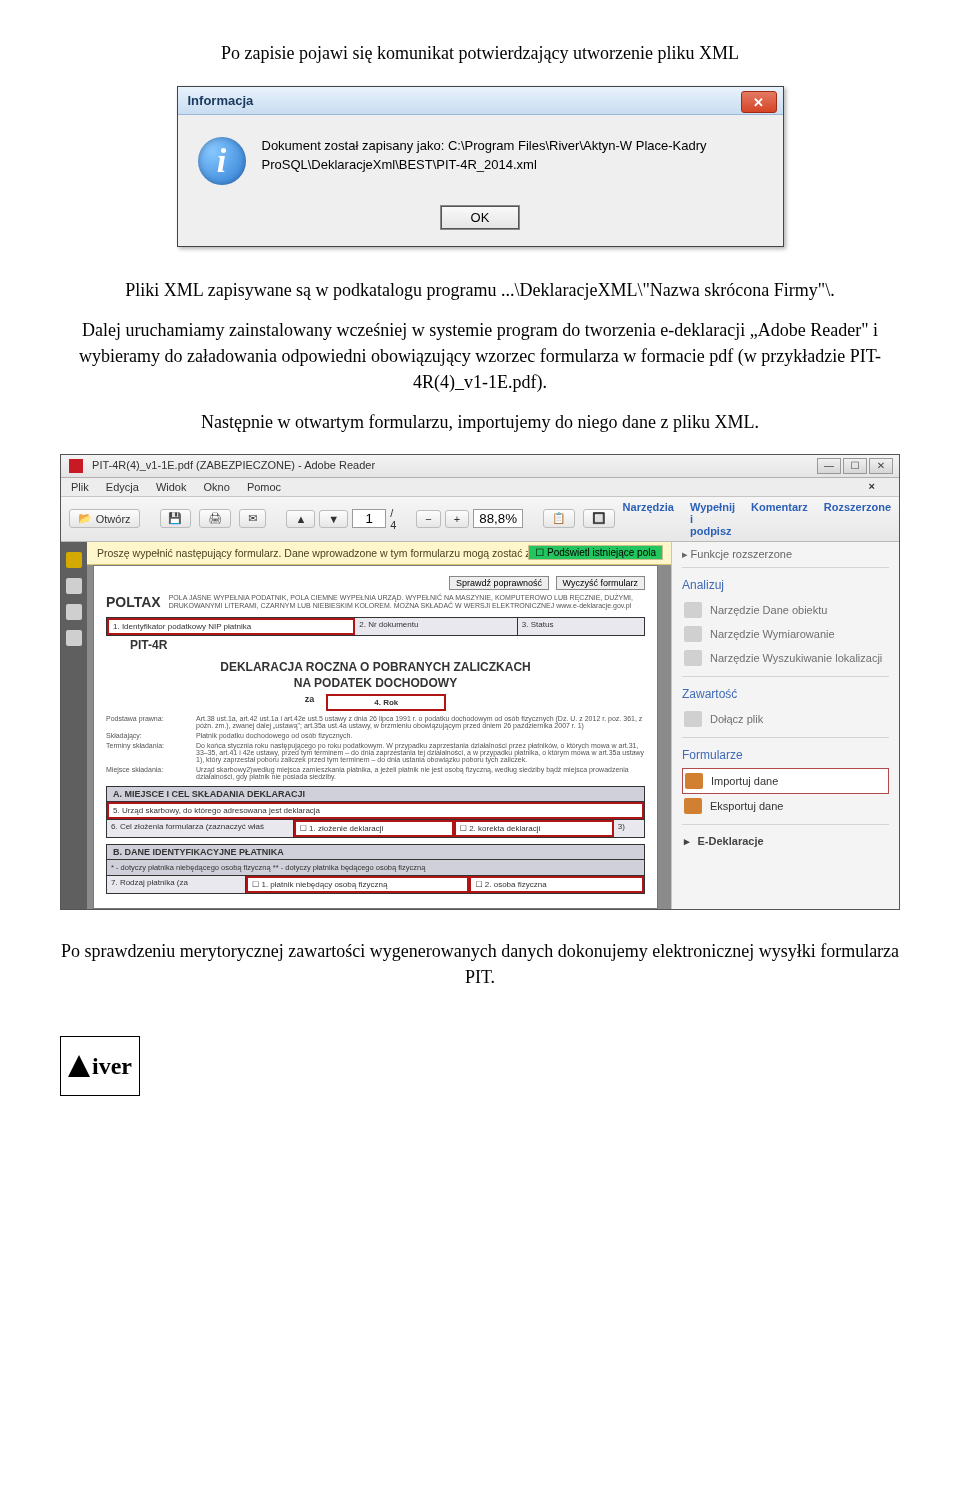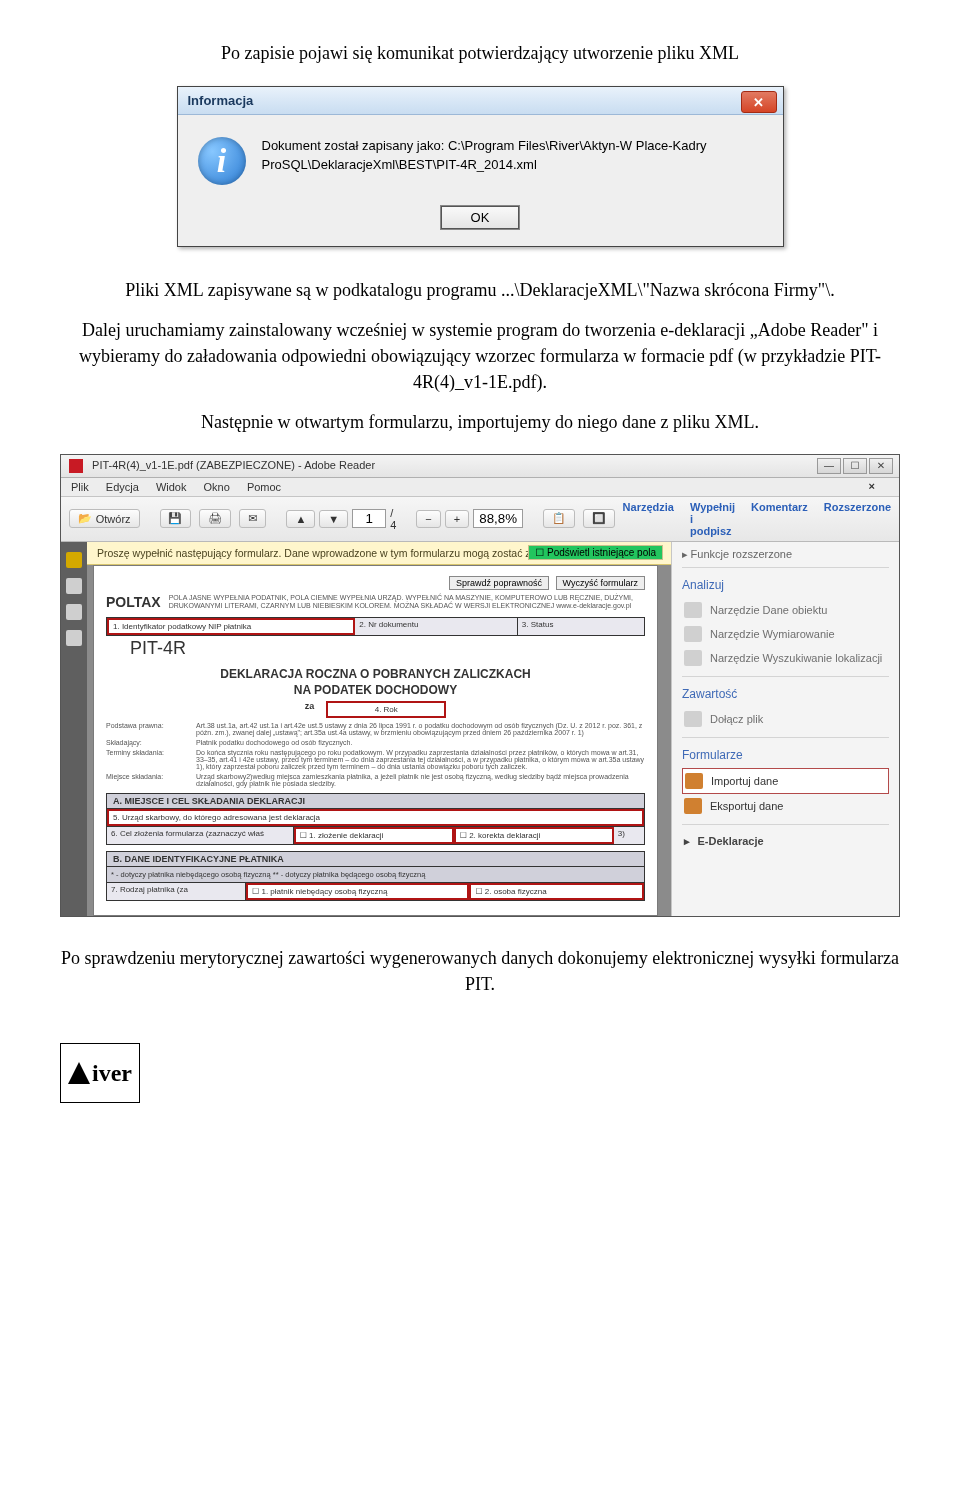--- a/index.html
+++ b/index.html
@@ -166,21 +166,21 @@
   .form-row { display:flex; border:1px solid #333; margin-top:4px; }
   .form-cell {
     border-right:1px solid #333; padding:2px 4px;
     font-size:8px; background:#e9e8ef;
   }
   .form-cell:last-child { border-right:0; }
   .redfield { border:2px solid #b01414 !important; background:#fff !important; }
   .dektitle {
     text-align:center; font-weight:bold; font-size:12px; margin:8px 0 2px;
   }
-  .pit4r { font-weight:normal; font-size:18px; text-align:left; margin:2px 0 6px 24px; }
+  .pit4r { font-weight:bold; font-size:12px; text-align:left; margin:2px 0 6px 24px; }
   .legal {
     display:grid; grid-template-columns: 80px 1fr; gap:3px 10px;
     font-size:7px; color:#555; margin:4px 0;
   }
   .sectionbar {
     background:#d0d0da; font-weight:bold;
     border:1px solid #333; padding:2px 6px; font-size:9px; margin-top:6px;
   }
   .subrow {
     border:1px solid #333; border-top:0;
@@ -341,21 +341,21 @@
         <div class="form-row" style="margin-top:6px;">
           <div class="form-cell redfield" style="flex:2">1. Identyfikator podatkowy NIP płatnika</div>
           <div class="form-cell" style="flex:1.3">2. Nr dokumentu</div>
           <div class="form-cell" style="flex:1">3. Status</div>
         </div>
         <div class="pit4r">PIT-4R</div>
         <div class="dektitle">DEKLARACJA ROCZNA  O POBRANYCH ZALICZKACH</div>
         <div class="dektitle" style="margin-top:0">NA PODATEK DOCHODOWY</div>
         <div style="text-align:center; margin:4px 0; display:flex; justify-content:center; gap:12px; align-items:flex-start;">
           <span style="font-weight:bold">za</span>
-          <div class="form-cell redfield" style="width:120px; padding:2px 4px; border:2px solid #b01414;">4. Rok</div>
+          <div class="form-cell redfield" style="width:120px; padding:2px 4px; border:2px solid #b01414;font-weight:bold;">4. Rok</div>
         </div>
         <div class="legal">
           <div>Podstawa prawna:</div>
             <div>Art.38 ust.1a, art.42 ust.1a i art.42e ust.5 ustawy z dnia 26 lipca 1991 r. o podatku dochodowym od osób fizycznych (Dz. U. z 2012 r. poz. 361, z późn. zm.), zwanej dalej „ustawą"; art.35a ust.4a ustawy, w brzmieniu obowiązującym przed dniem 26 października 2007 r. 1)</div>
           <div>Składający:</div>
             <div>Płatnik podatku dochodowego od osób fizycznych.</div>
           <div>Terminy składania:</div>
             <div>Do końca stycznia roku następującego po roku podatkowym. W przypadku zaprzestania działalności przez płatników, o których mowa w art.31, 33–35, art.41 i 42e ustawy, przed tym terminem – do dnia zaprzestania tej działalności, a w przypadku płatnika, o którym mowa w art.35a ustawy 1), który zaprzestał poboru zaliczek przed tym terminem – do dnia ustania obowiązku poboru tych zaliczek.</div>
           <div>Miejsce składania:</div>
             <div>Urząd skarbowy2)według miejsca zamieszkania płatnika, a jeżeli płatnik nie jest osobą fizyczną, według siedziby bądź miejsca prowadzenia działalności, gdy płatnik nie posiada siedziby.</div>

